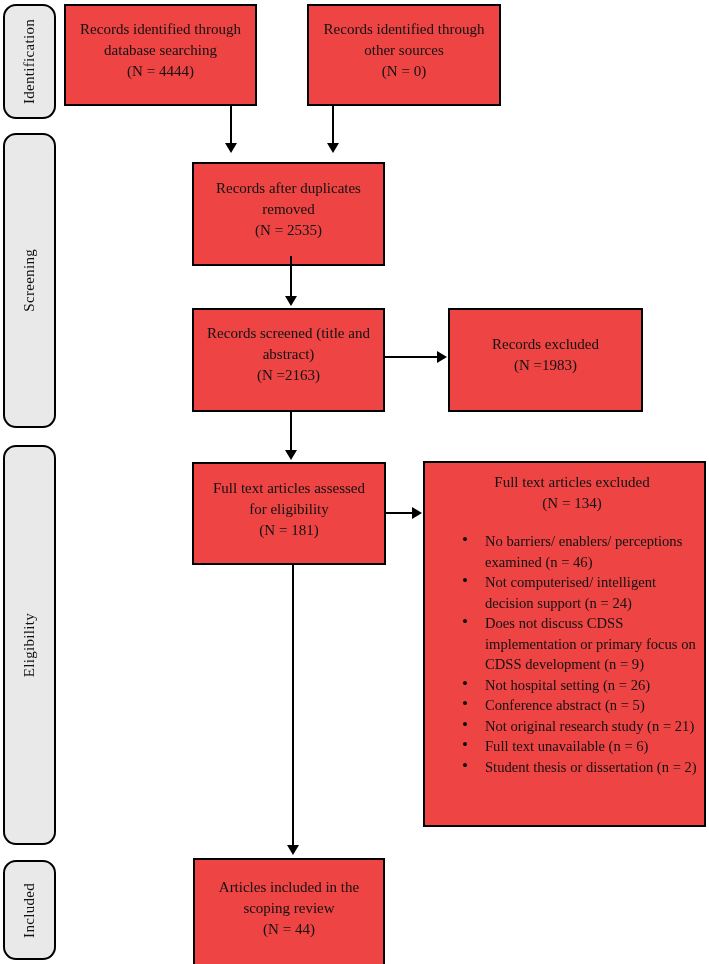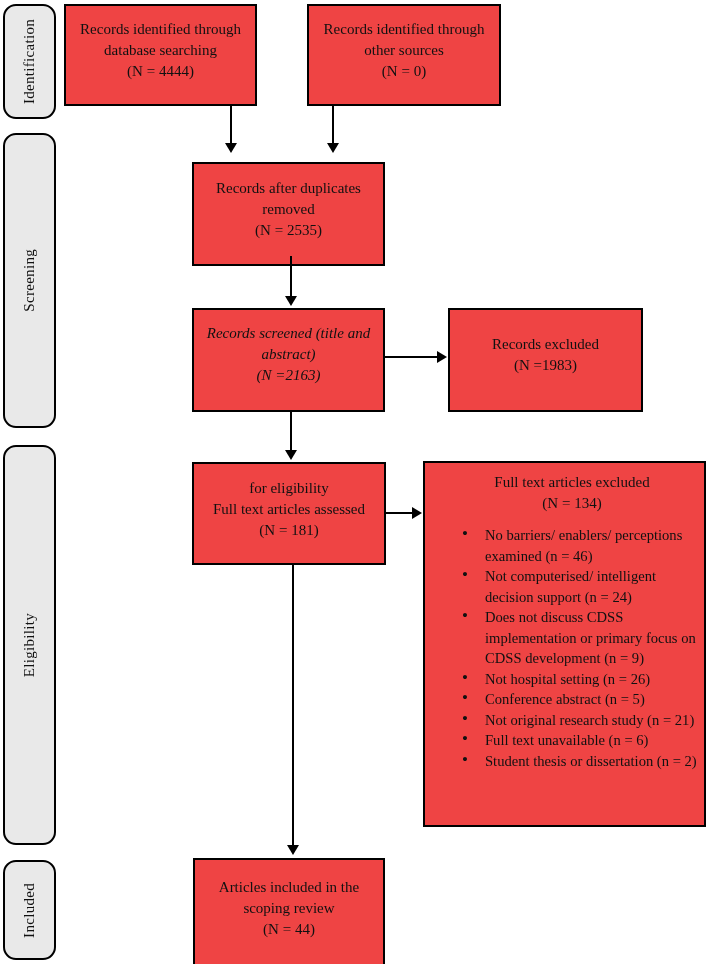--- a/index.html
+++ b/index.html
@@ -49,39 +49,39 @@
     background: #ef4444;
     border: 2px solid #000000;
     box-sizing: border-box;
     text-align: center;
     font-size: 15px;
     line-height: 21px;
   }
   #box-db        { left: 64px;  top: 4px;   width: 193px; height: 102px; padding-top: 13px; }
   #box-other     { left: 307px; top: 4px;   width: 194px; height: 102px; padding-top: 13px; }
   #box-dup       { left: 192px; top: 154px; width: 193px; height: 104px; padding-top: 14px; margin-top: 8px; }
-  #box-screened  { left: 192px; top: 308px; width: 193px; height: 104px; padding-top: 13px; font-style: italic; }
+  #box-screened  { left: 192px; top: 308px; width: 193px; height: 104px; padding-top: 13px; }
   #box-excluded  { left: 448px; top: 308px; width: 195px; height: 104px; padding-top: 24px; }
   #box-fulltext  { left: 192px; top: 462px; width: 194px; height: 103px; padding-top: 14px; }
   #box-included  { left: 193px; top: 858px; width: 192px; height: 120px; padding-top: 17px; }
 
   
   #box-ftexcluded {
     left: 423px; top: 461px; width: 283px; height: 366px;
     text-align: left;
     padding-top: 9px;
   }
   #box-ftexcluded .bighead {
     text-align: center;
     line-height: 21px;
     padding-left: 15px;
   }
   .bullets {
     list-style: none;
-    margin: 11px 4px 0 36px;
+    margin: 17px 4px 0 36px;
     padding: 0;
     font-size: 14.6px;
     line-height: 20.5px;
   }
   .bullets li {
     position: relative;
     padding-left: 24px;
   }
   .bullets li::before {
     content: "\2022";
@@ -158,22 +158,22 @@
     <div>abstract)</div>
     <div>(N =2163)</div>
   </div>
 
   <div class="box" id="box-excluded">
     <div>Records excluded</div>
     <div>(N =1983)</div>
   </div>
 
   <div class="box" id="box-fulltext">
+    <div>Full text articles assessed</div>
     <div>for eligibility</div>
-    <div>Full text articles assessed</div>
     <div>(N = 181)</div>
   </div>
 
   <div class="box" id="box-ftexcluded">
     <div class="bighead">
       <div>Full text articles excluded</div>
       <div>(N = 134)</div>
     </div>
     <ul class="bullets">
       <li>No barriers/ enablers/ perceptions examined (n = 46)</li>

